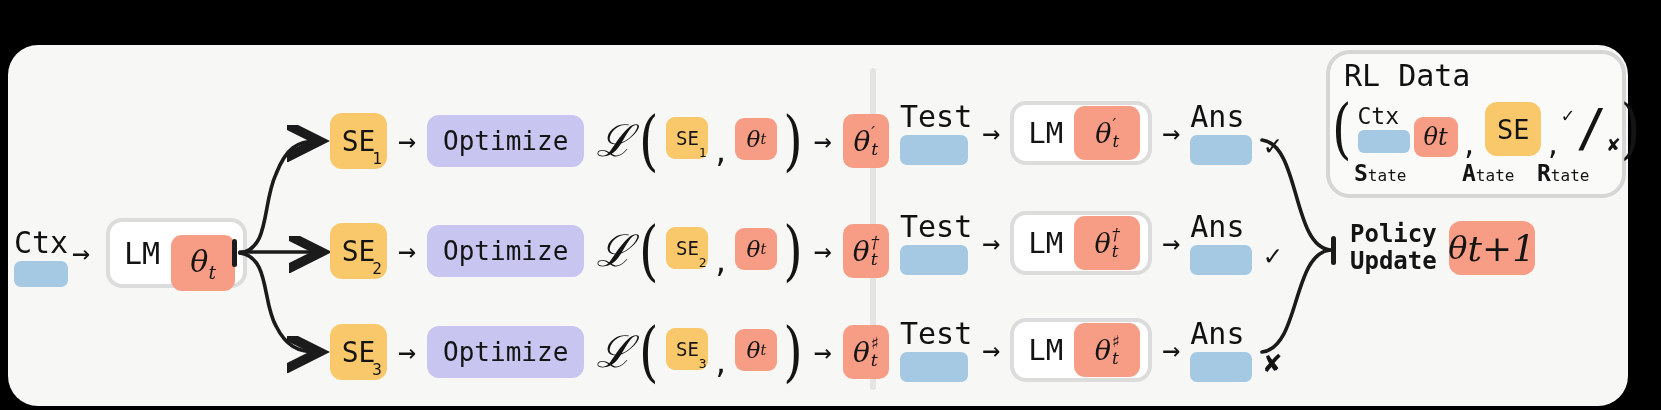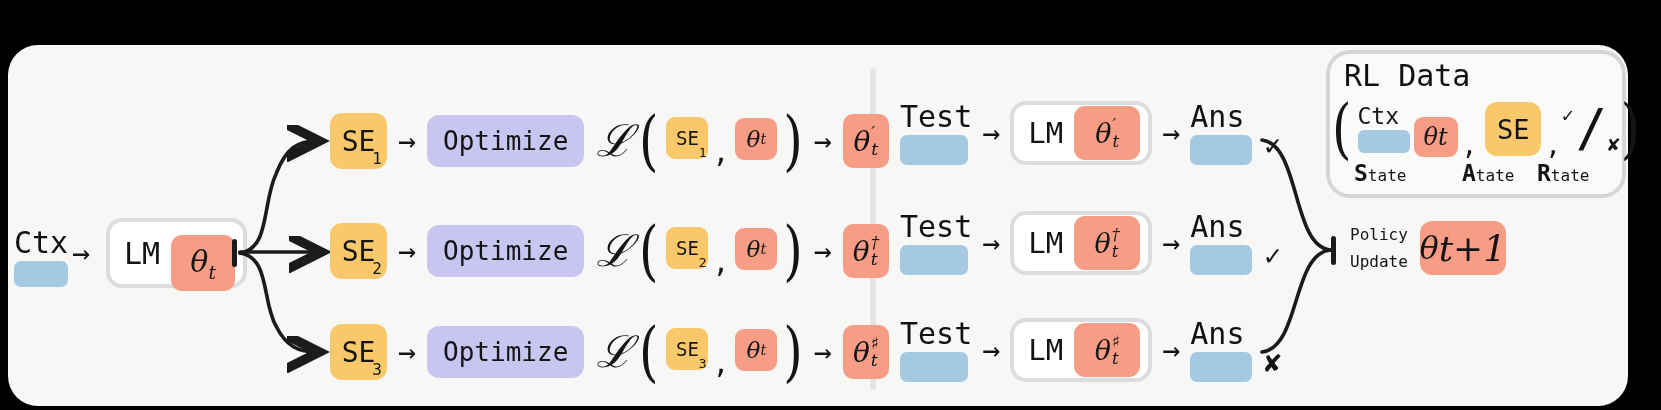--- a/index.html
+++ b/index.html
@@ -44,21 +44,21 @@
   .rlbox{position:absolute;left:1326px;top:50px;width:300px;height:148px;
     background:#fafaf9;border:4px solid #d6d6d6;border-radius:24px;box-sizing:border-box;}
   .rlrow{position:absolute;left:1332px;top:92px;height:74px;display:flex;align-items:center;gap:4px;}
   .sublabel{position:absolute;top:162px;font-size:16px;line-height:1;}
   .sublabel .initial{font-size:23px;font-weight:bold;}
   .markgrid{position:relative;width:52px;height:58px;}
   .mg-slash{position:absolute;left:11px;top:0px;font-size:52px;line-height:1.1;}
   .mg-check{position:absolute;left:-3px;top:3px;font-size:20px;font-weight:bold;}
   .mg-cross{position:absolute;right:-3px;bottom:2px;font-size:20px;font-weight:bold;}
   svg{position:absolute;overflow:visible;}
-  .policytext{font-size:16px;line-height:27px;}
+  .policytext{font-size:24px;line-height:27px;font-weight:bold;}
 </style>
 </head>
 <body>
 
 <div class="panel"></div>
 <div class="divider"></div>
 
 <div class="abs colgrp" style="left:14px;top:228px;">
   <span class="label">Ctx</span>
   <div class="bluebox" style="width:54px;height:26px;"></div>

